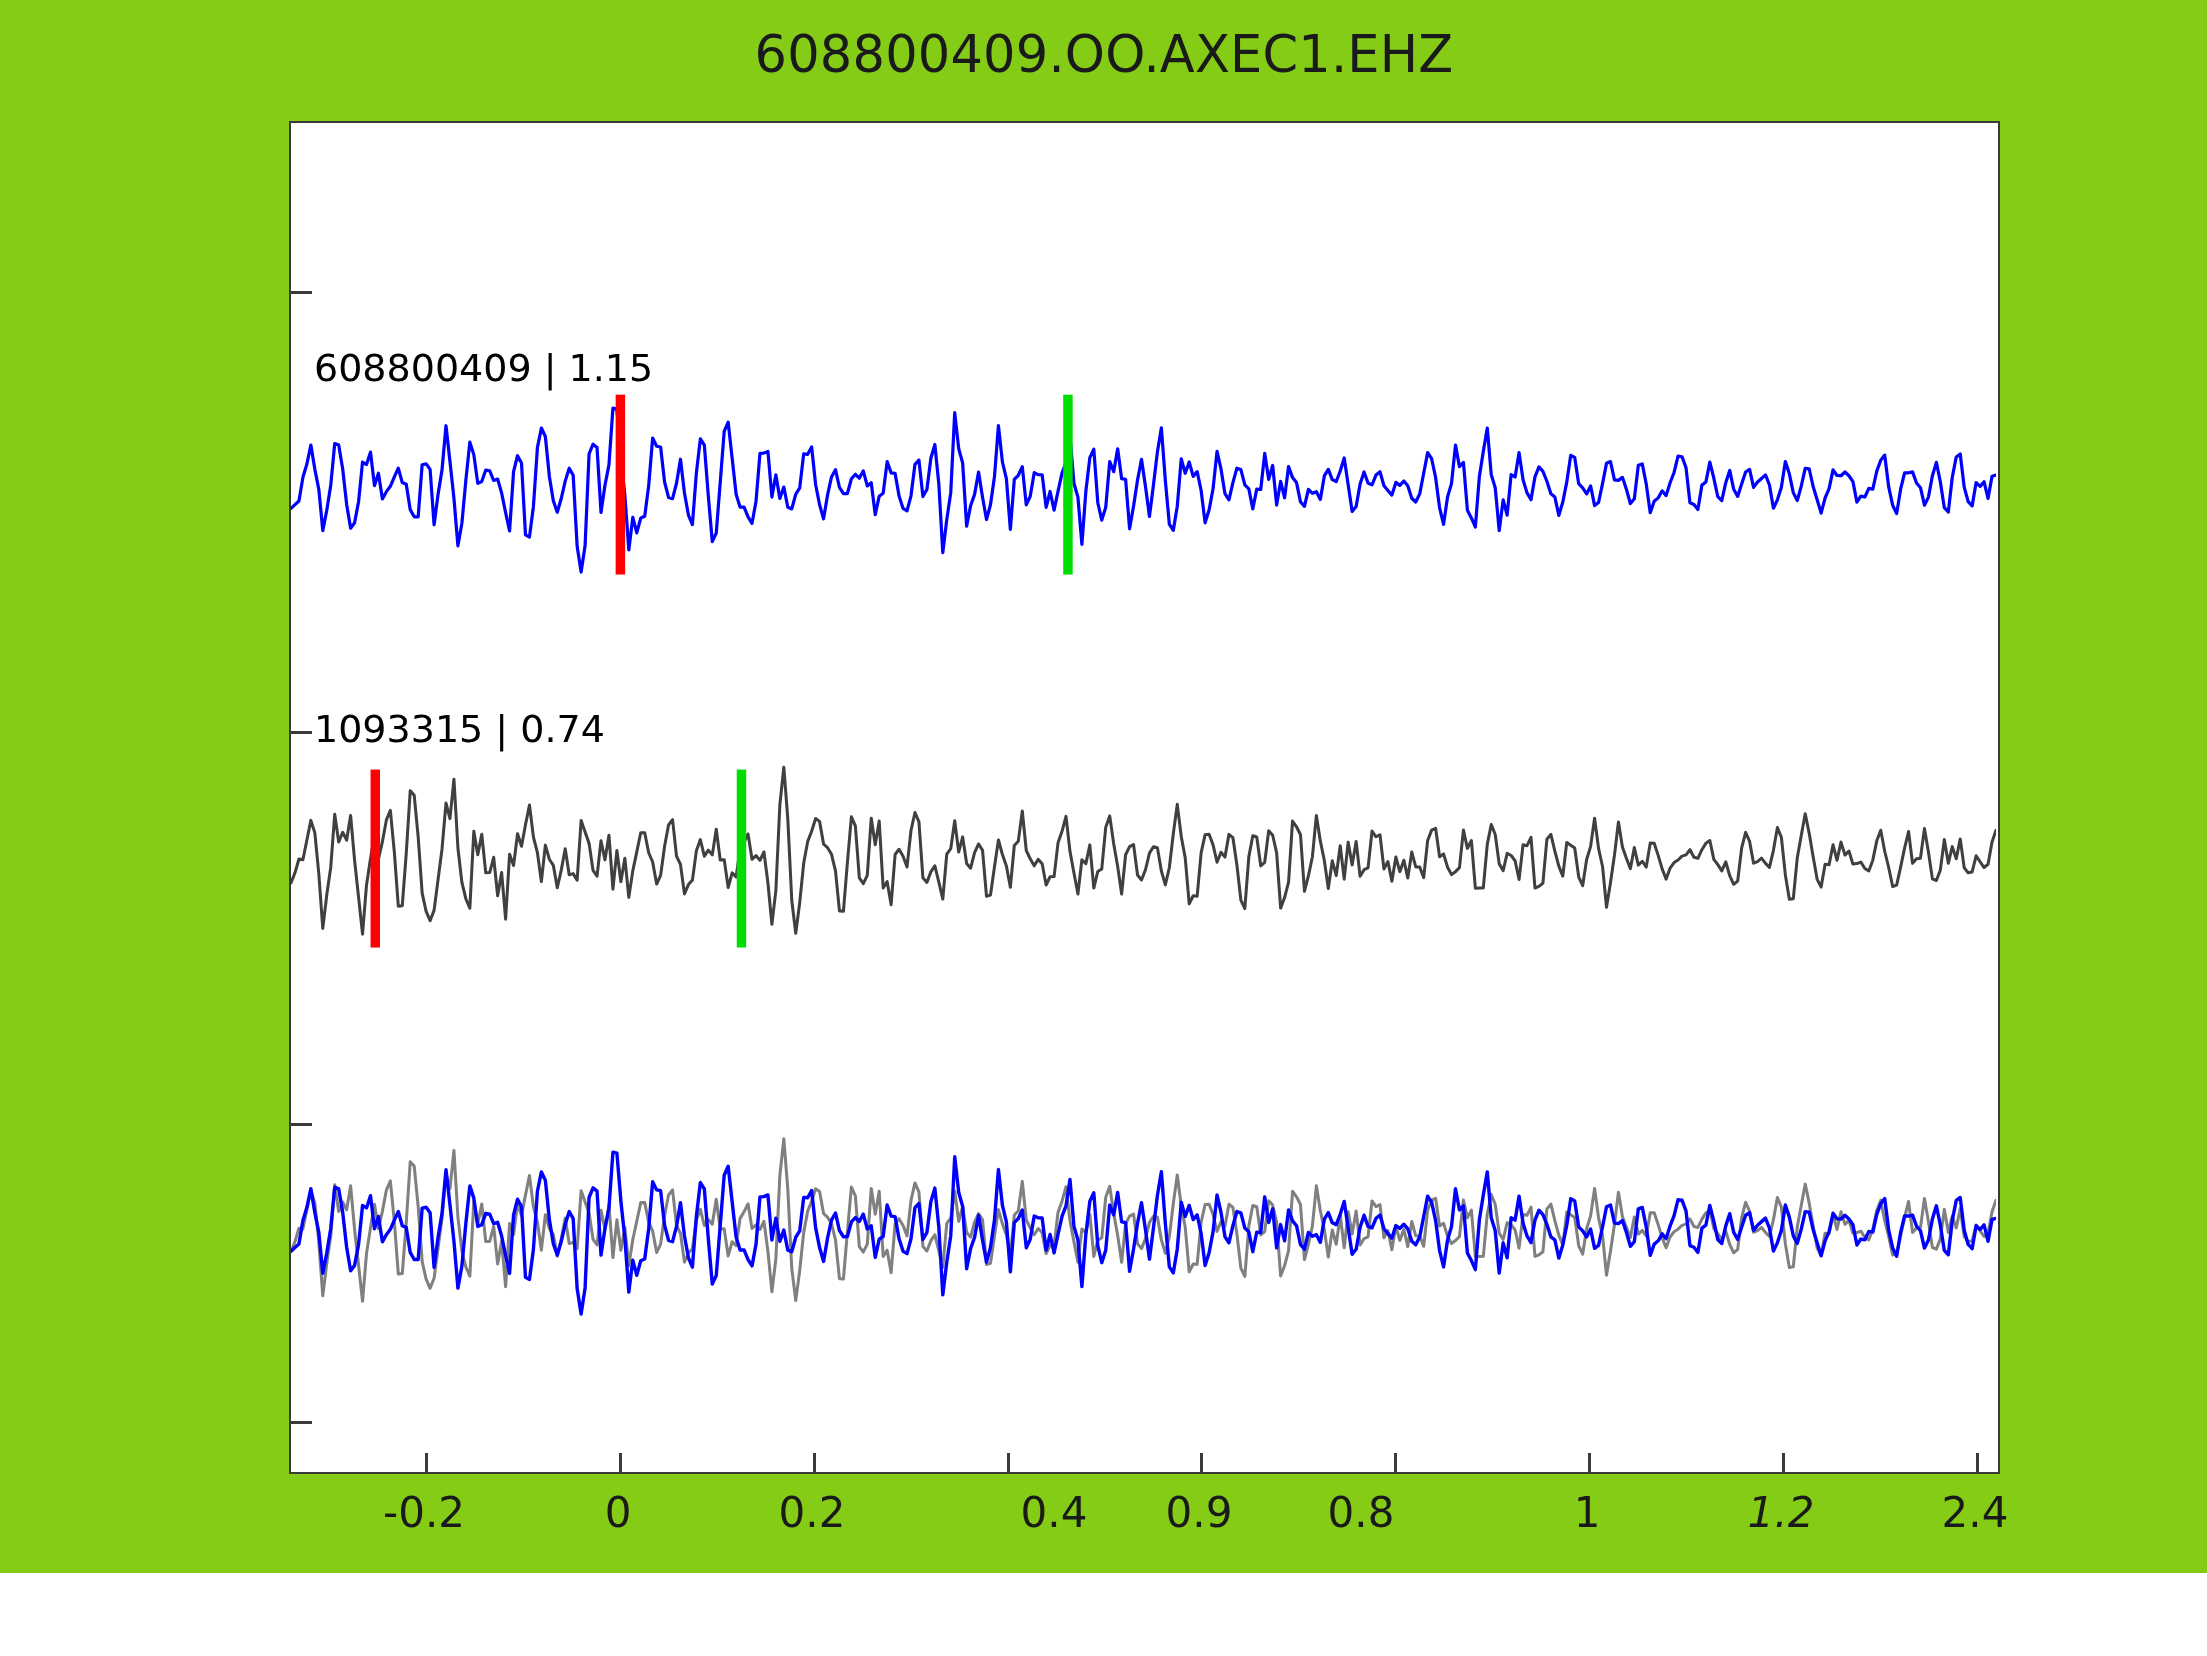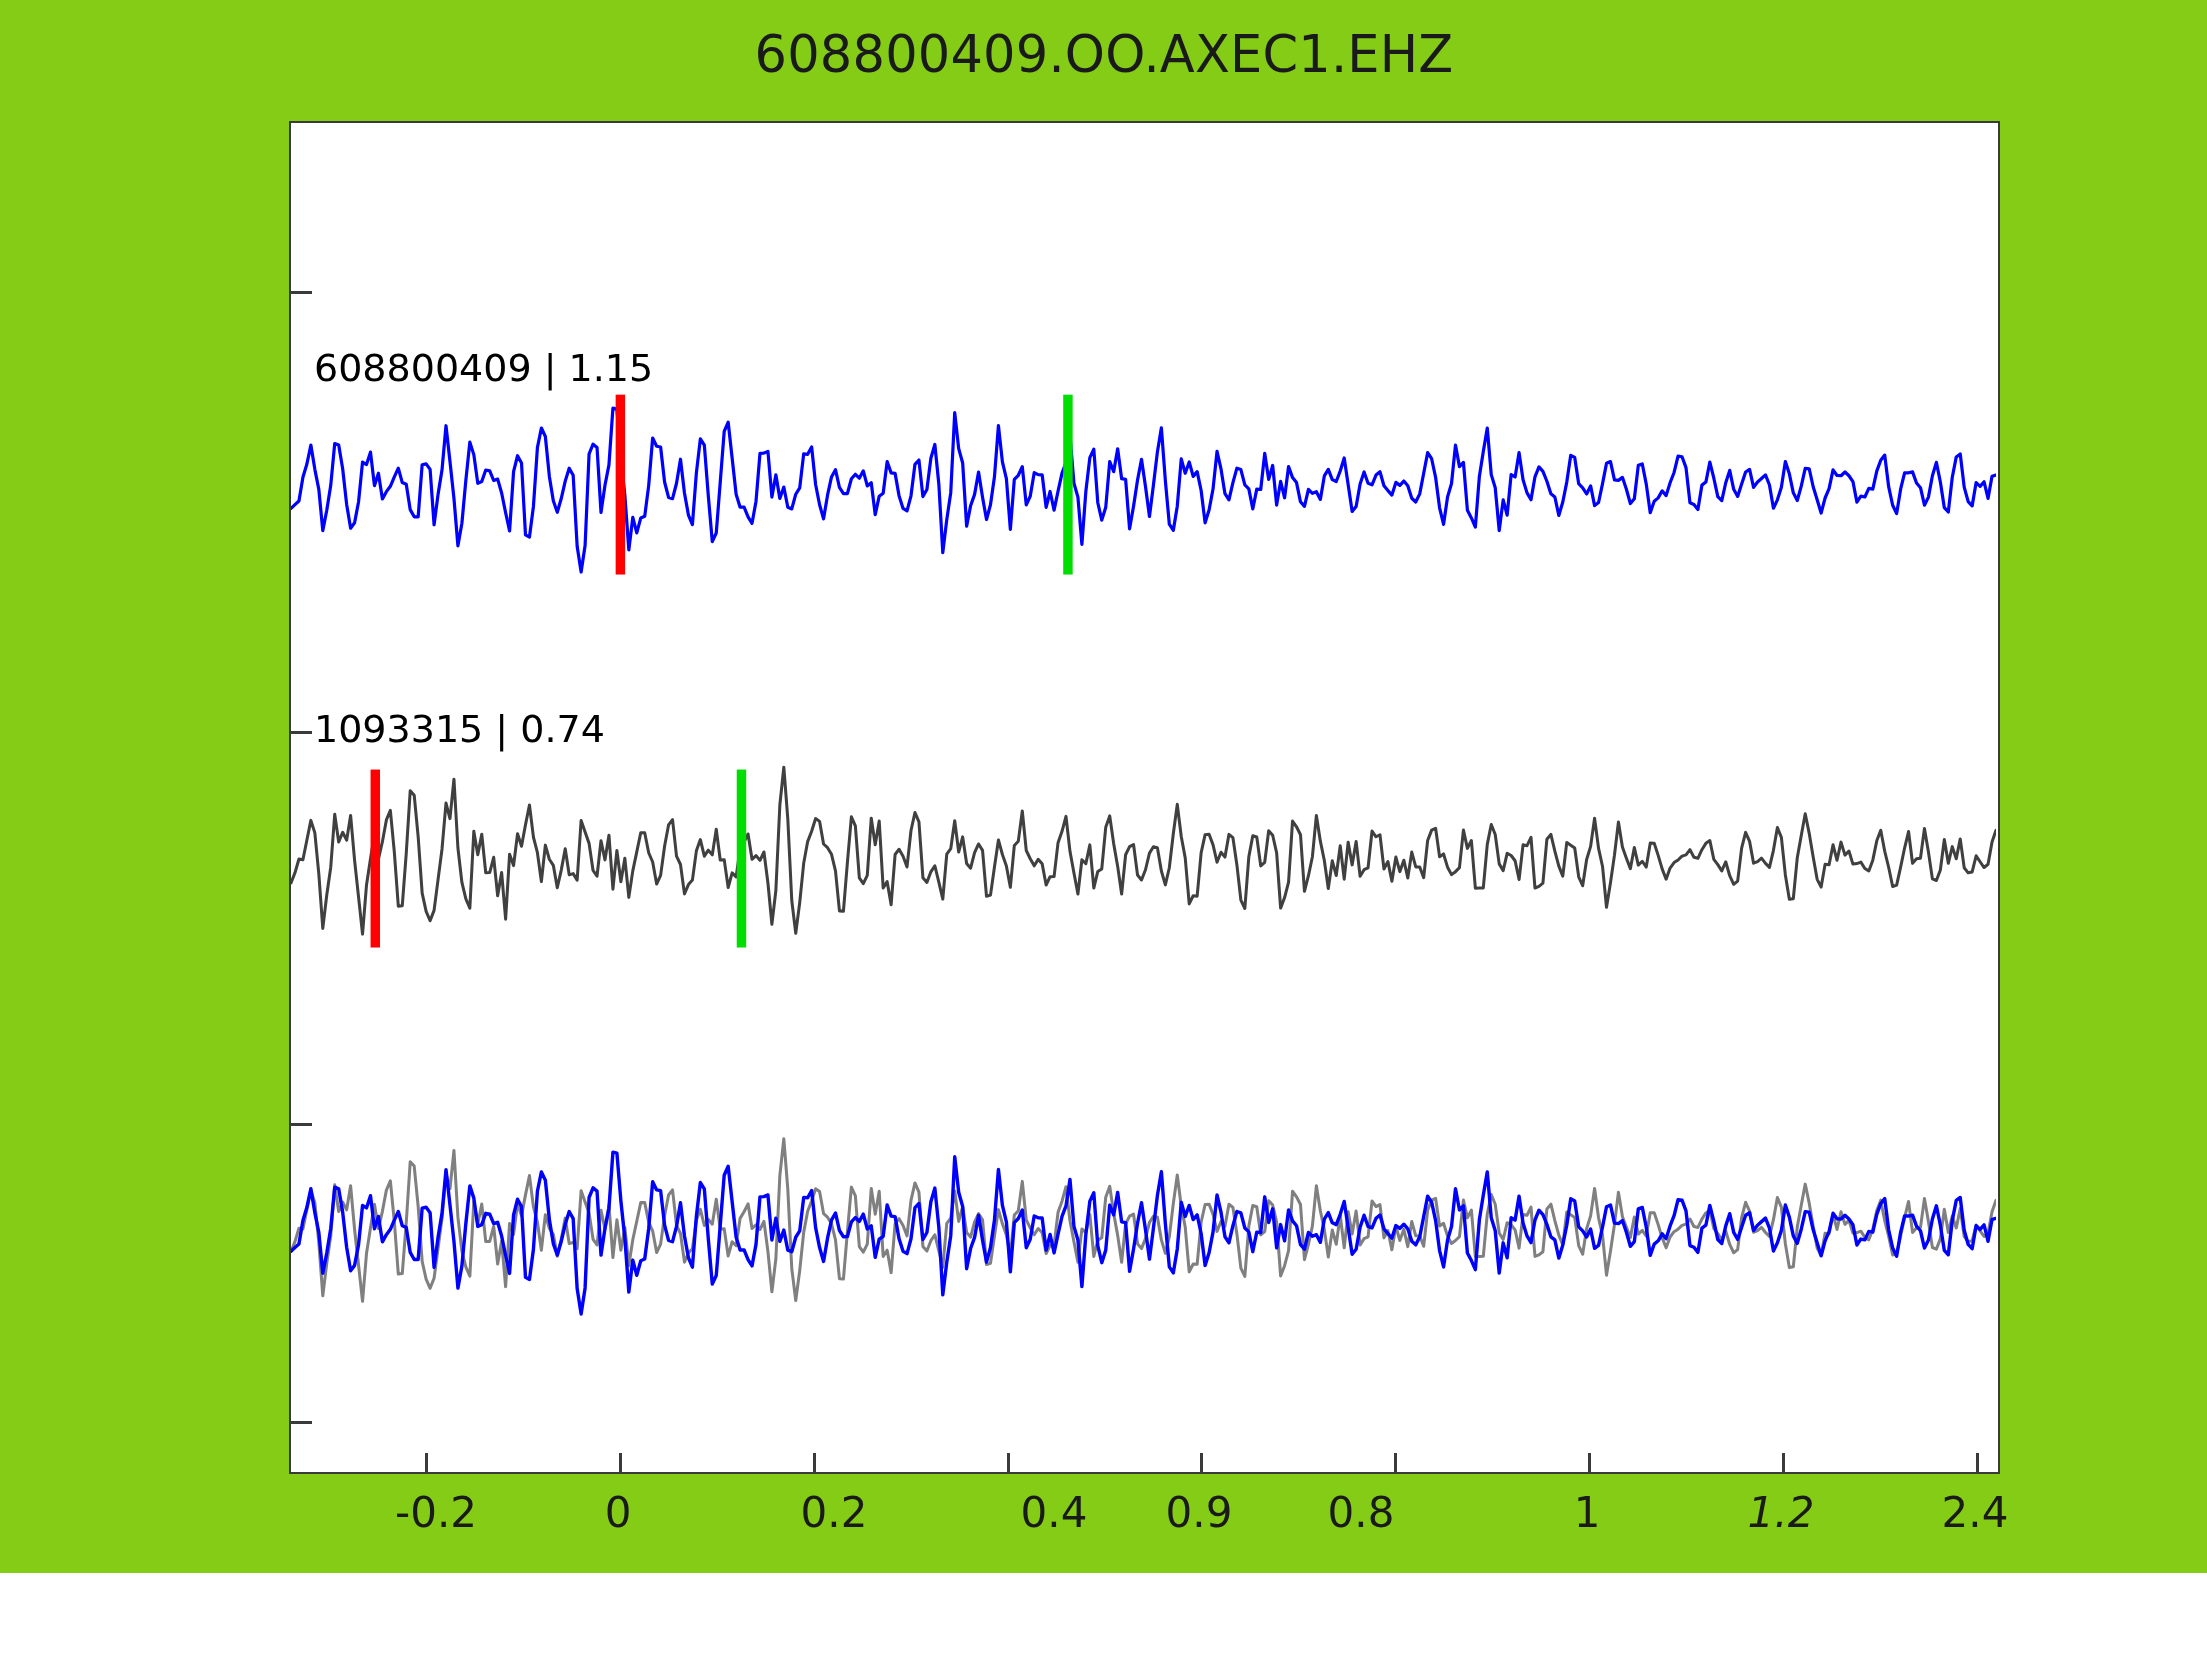--- a/index.html
+++ b/index.html
@@ -62,23 +62,23 @@
       <div class="xtickmark" style="left: 716px;"></div>
       <div class="xtickmark" style="left: 909px;"></div>
       <div class="xtickmark" style="left: 1103px;"></div>
       <div class="xtickmark" style="left: 1297px;"></div>
       <div class="xtickmark" style="left: 1491px;"></div>
       <div class="xtickmark" style="left: 1685px;"></div>
     </div>
 
   <div id="xticklabels"></div>
 
-<div class="xtick" style="left: 436px;">-0.2</div>
+<div class="xtick" style="left: 424px;">-0.2</div>
     <div class="xtick" style="left: 618px;">0</div>
-    <div class="xtick" style="left: 812px; margin-left: 22px;">0.2</div>
+    <div class="xtick" style="left: 812px;">0.2</div>
     <div class="xtick" style="left: 1006px; margin-left: 48px;">0.4</div>
     <div class="xtick" style="left: 1199px;">0.9</div>
     <div class="xtick" style="left: 1361px;">0.8</div>
     <div class="xtick" style="left: 1587px;">1</div>
     <div class="xtick" style="left: 1781px; font-style: italic;">1.2</div>
     <div class="xtick" style="left: 1975px;">2.4</div>
   </div>
 
 
 </body></html>

